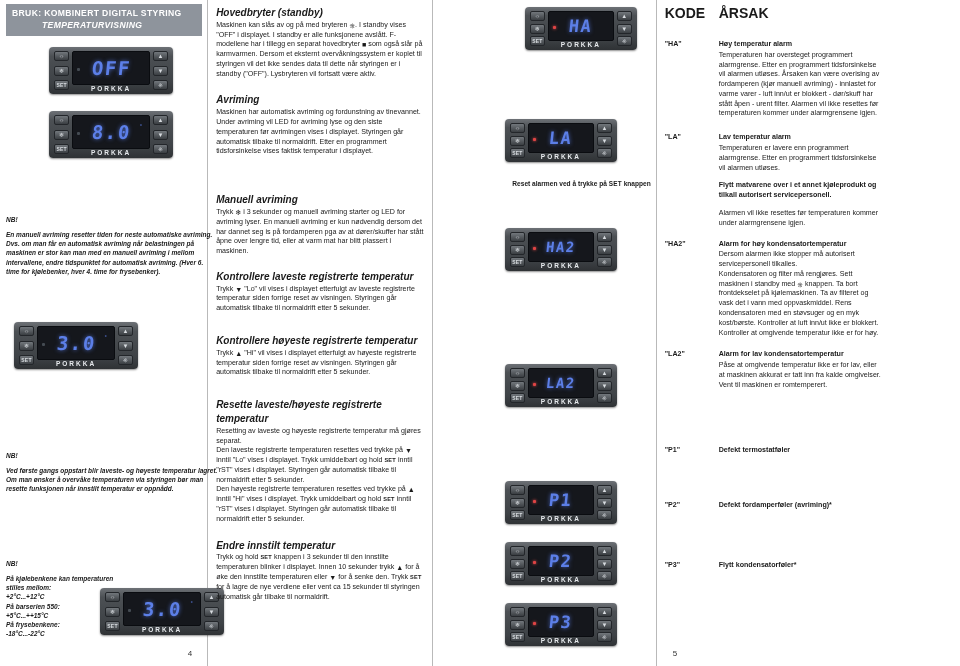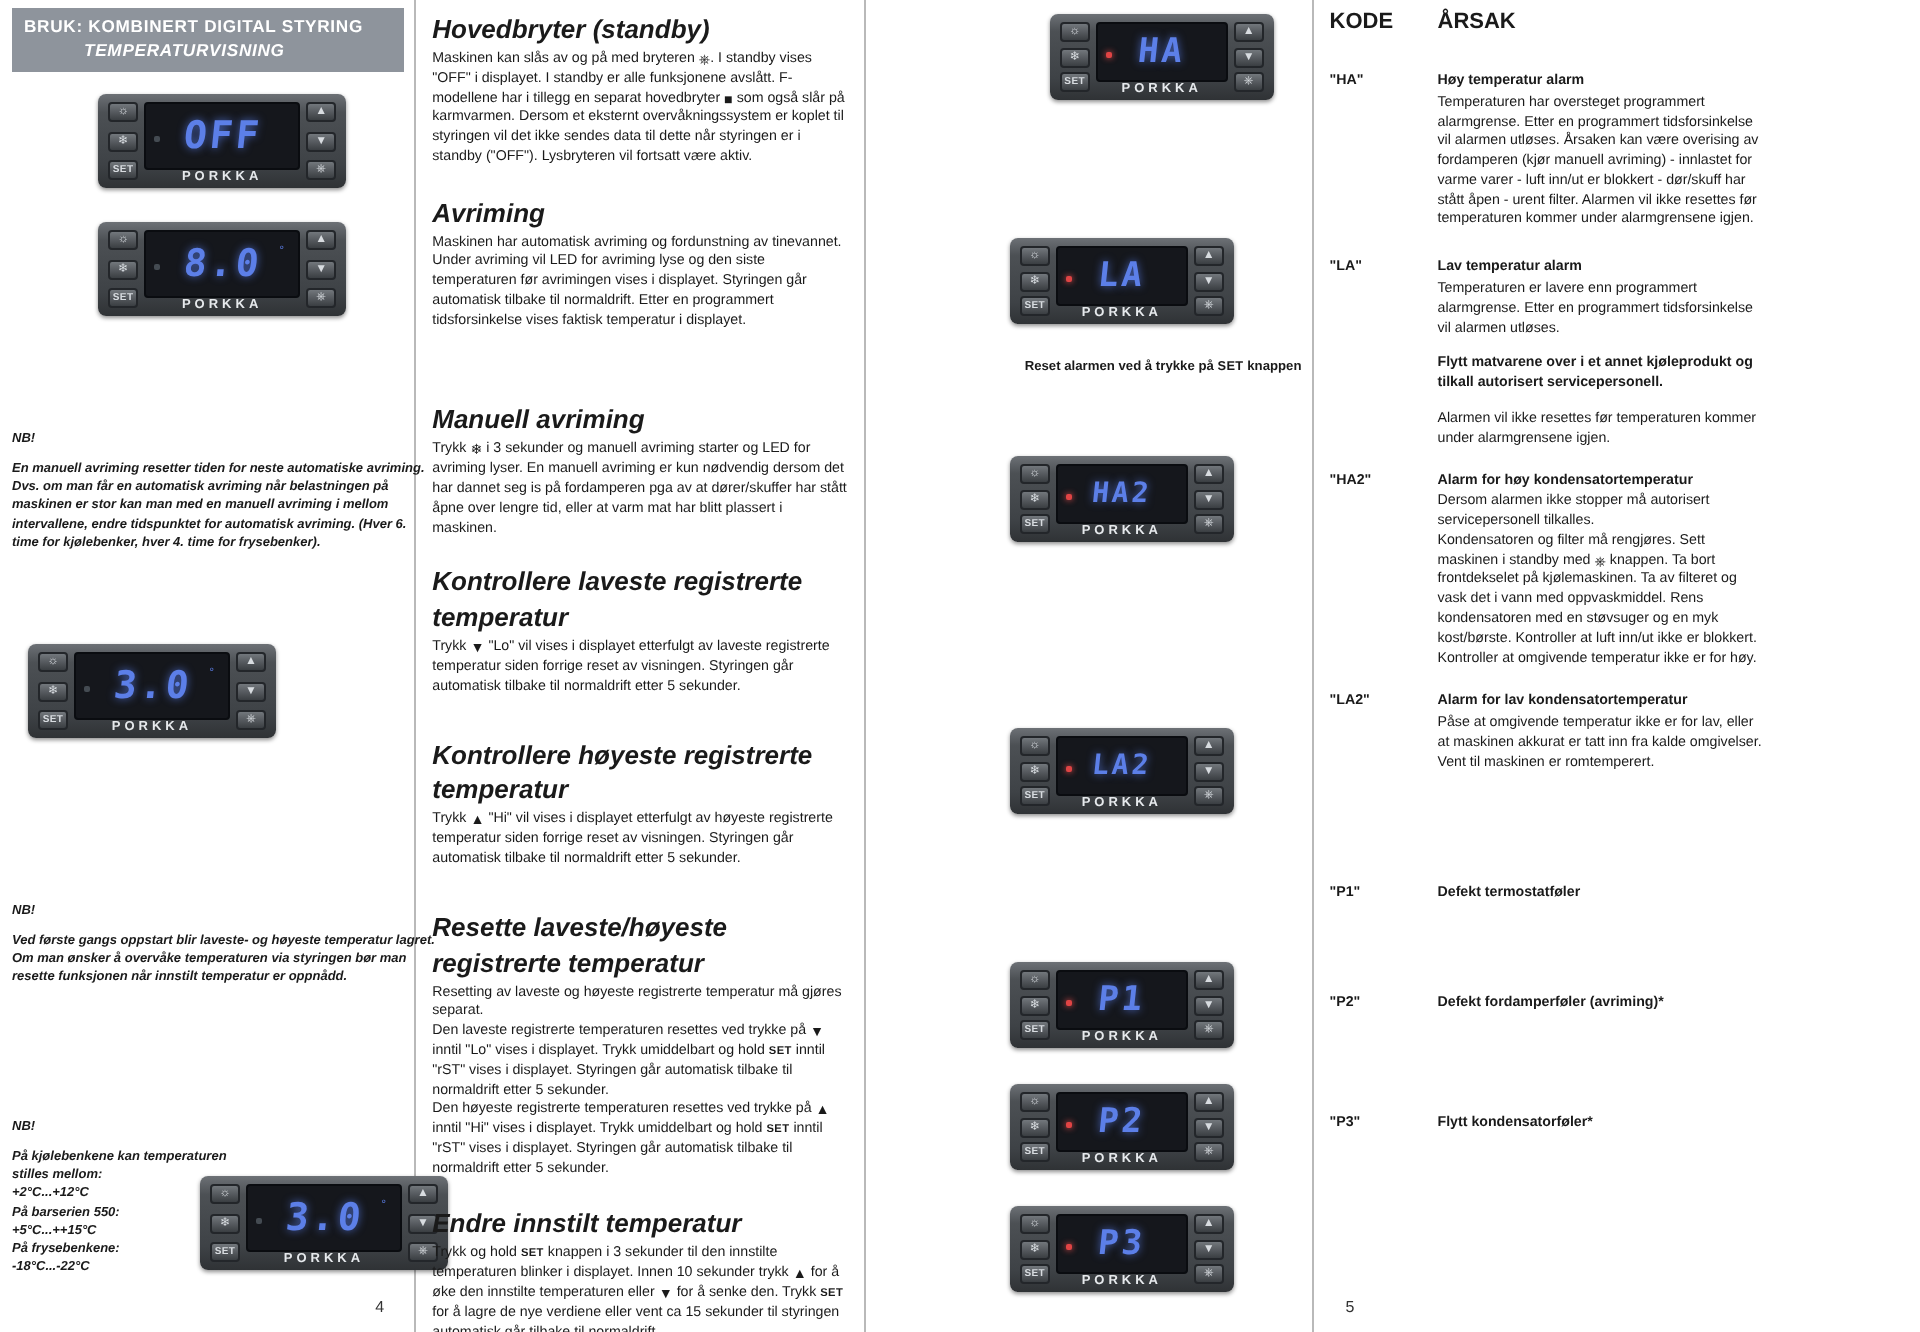--- a/index.html
+++ b/index.html
@@ -47,21 +47,21 @@
   .banner .ln2 { display: block; padding-left: 30px; font-style: italic; }
   .banner-alarm { padding: 5px 6px 14px 8px; }
 
   
   .tb {
     font-size: 7.1px;
     line-height: 1.38;
     text-align: left;
   }
   .tb h4 {
-    font-size: 13px;
+    font-size: 10px;
     font-style: italic;
     font-weight: bold;
     margin-bottom: 1px;
   }
   .tb p { margin-bottom: 0; }
   .nb {
     font-size: 6.5px;
     font-style: italic;
     font-weight: bold;
     line-height: 1.42;
@@ -159,21 +159,21 @@
   .alrow { display: flex; }
   .alcode {
     width: 54px;
     flex: 0 0 54px;
     font-size: 7.1px;
     font-weight: bold;
     padding-top: 0px;
   }
   .altext { flex: 1; font-size: 7.1px; line-height: 1.38; }
   .altext h5 { font-size: 7.1px; font-weight: bold; margin-bottom: 1px; }
-  .colheads { display: flex; font-size: 11px; font-weight: bold; }
+  .colheads { display: flex; font-size: 14px; font-weight: bold; }
   .colheads .c1 { width: 54px; }
 
   .caption {
     font-size: 6.6px;
     font-weight: bold;
     text-align: right;
   }
   .pagenum {
     position: absolute;
     font-size: 8px;

